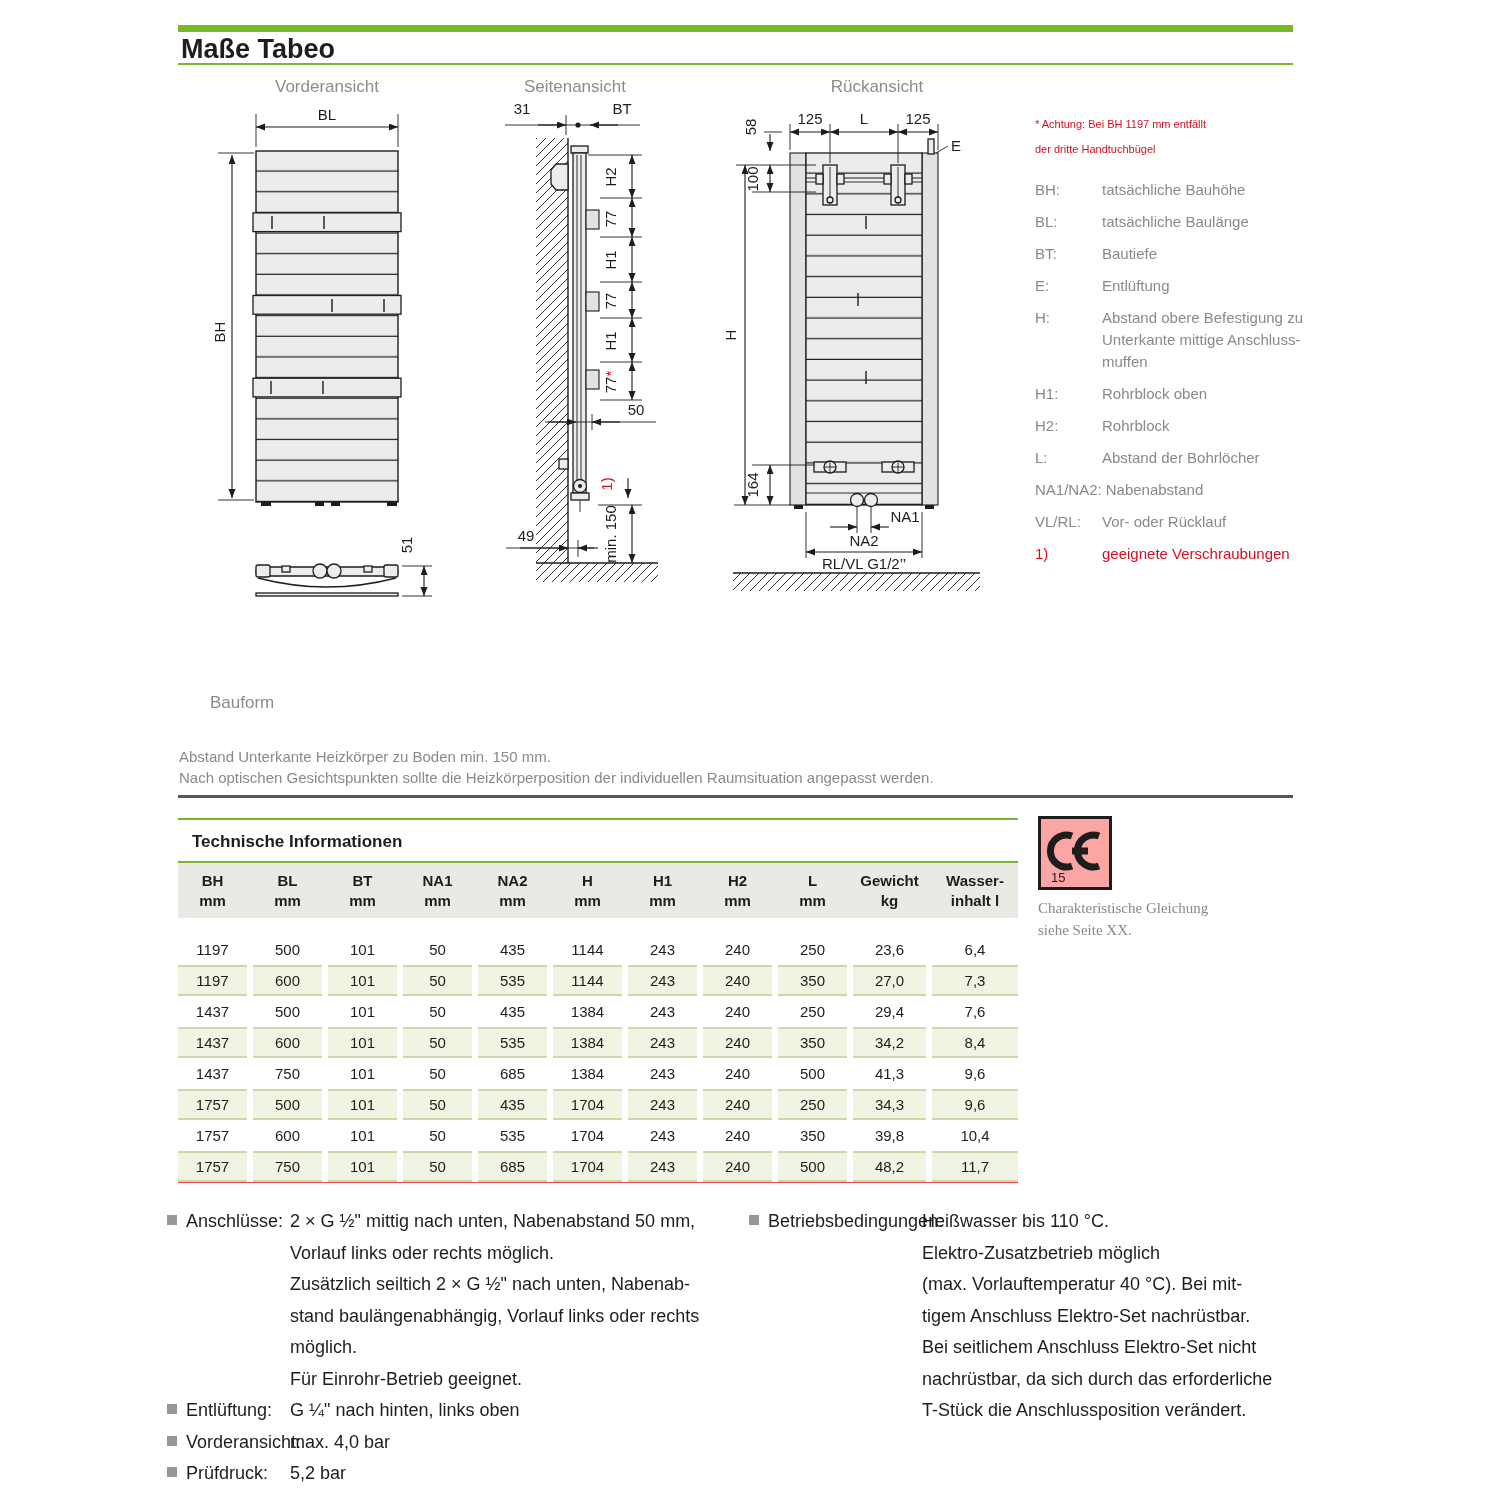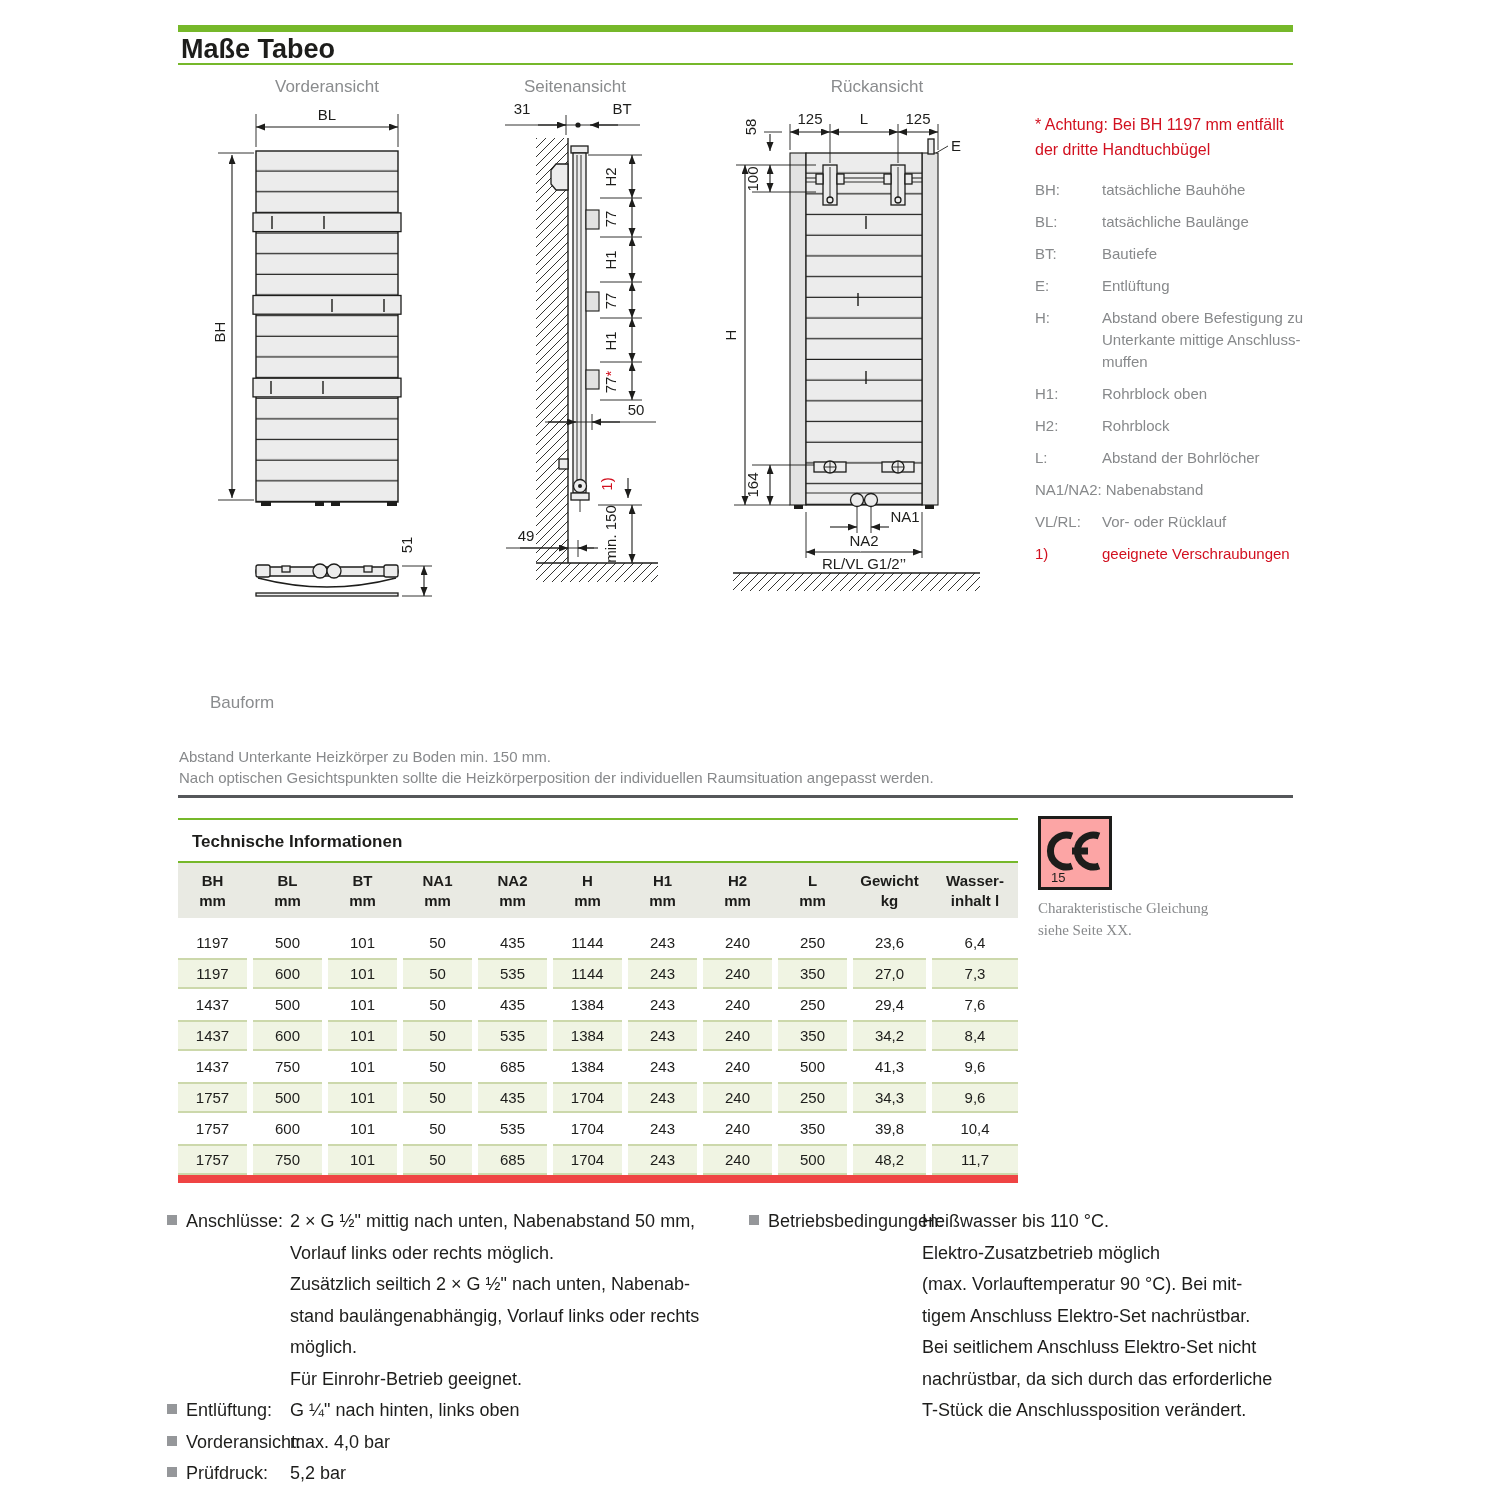--- a/index.html
+++ b/index.html
@@ -7,37 +7,37 @@
         font-family:"Liberation Sans",sans-serif;color:#1d1d1b;}
   .abs{position:absolute;}
 
   
   .topbar{left:178px;top:25px;width:1115px;height:7px;background:#76b82a;}
   .page-title{left:181px;top:34px;font-size:27px;font-weight:bold;color:#1d1d1b;}
   .titleline{left:178px;top:63px;width:1115px;height:2px;background:#76b82a;}
 
   
   .legend{left:1035px;top:112px;width:276px;}
-  .lg-warn{color:#d2101f;font-size:16px;line-height:25px;margin-bottom:17px;white-space:pre-line;}
+  .lg-warn{color:#d2101f;font-size:11px;line-height:25px;margin-bottom:17px;white-space:pre-line;}
   .lg-row{display:flex;margin-bottom:10px;font-size:15px;color:#87898b;line-height:22px;}
   .lg-row.red{color:#d2101f;}
   .lg-term{flex:none;min-width:63px;padding-right:4px;}
   .lg-desc{flex:1;white-space:pre-line;}
 
   
   .notes{left:179px;top:746px;width:900px;font-size:15px;color:#87898b;line-height:21px;}
   .rule-dark{left:178px;top:795px;width:1115px;height:3px;background:#55575a;}
 
   
   .dtable{left:178px;top:818px;width:840px;border-top:2px solid #76b82a;}
   .t-title{font-size:17px;font-weight:bold;padding:12px 0 9px 14px;color:#1d1d1b;}
   .tgrid{display:grid;grid-template-columns:69px 69px 69px 69px 69px 69px 69px 69px 69px 73px 86px;column-gap:6px;}
   .thead{background:#e9eae3;border-top:2px solid #76b82a;padding:8px 0 7px 0;}
   .th{text-align:center;font-size:15px;font-weight:bold;line-height:20px;}
-  .tbody{margin-top:9px;border-bottom:8px solid #ef4444;}
+  .tbody{margin-top:16px;border-bottom:1px solid #ef4444;}
   .trow{height:31px;}
   .td{display:flex;align-items:center;justify-content:center;font-size:15px;}
   .trow.green .td{background:#f0f4e3;border-top:2px solid #ccd8ab;border-bottom:2px solid #ccd8ab;}
 
   
   .ce-box{left:1038px;top:816px;width:74px;height:74px;border:3px solid #1d1d1b;box-sizing:border-box;background:#fca5a5;}
   .ce-num{position:absolute;left:10px;bottom:2px;font-size:13px;}
   .ce-notes{left:1038px;top:897px;font-size:15px;color:#87898b;line-height:22px;width:260px;font-family:Liberation Serif, serif;}
 
   
@@ -569,21 +569,21 @@
     </div>
   <div id="specs-right" class="abs specs specs-right">
       <div class="spec-item">
         <div class="spec-label">
           <div class="bullet"></div>
           <div class="spec-label-text">Betriebsbedingungen:</div>
         </div>
         <div class="spec-lines">
           <div class="spec-line">Heißwasser bis 110 °C.</div>
           <div class="spec-line">Elektro-Zusatzbetrieb möglich</div>
-          <div class="spec-line">(max. Vorlauftemperatur 90 °C). Bei mit-</div>
+          <div class="spec-line">(max. Vorlauftemperatur 40 °C). Bei mit-</div>
           <div class="spec-line">tigem Anschluss Elektro-Set nachrüstbar.</div>
           <div class="spec-line">Bei seitlichem Anschluss Elektro-Set nicht</div>
           <div class="spec-line">nachrüstbar, da sich durch das erforderliche</div>
           <div class="spec-line">T-Stück die Anschlussposition verändert.</div>
         </div>
       </div>
     </div>
 
 </div>
 

